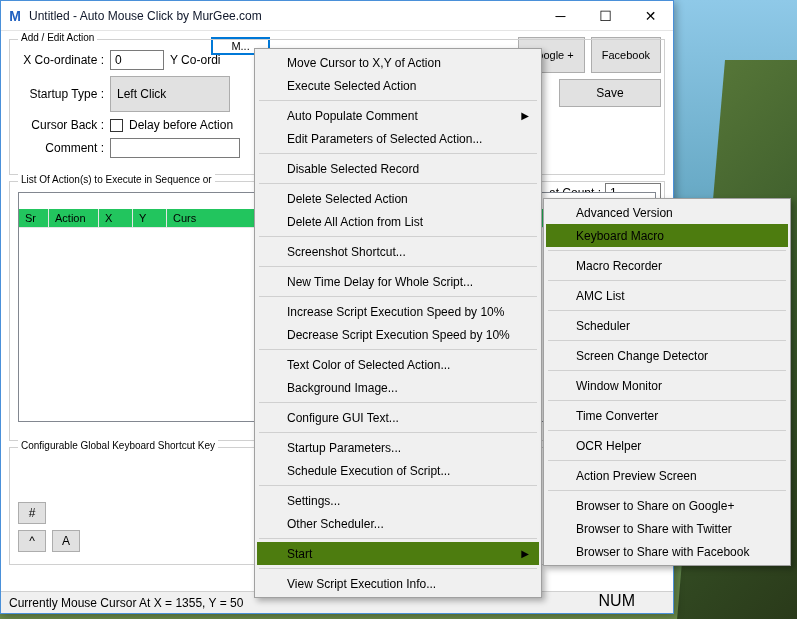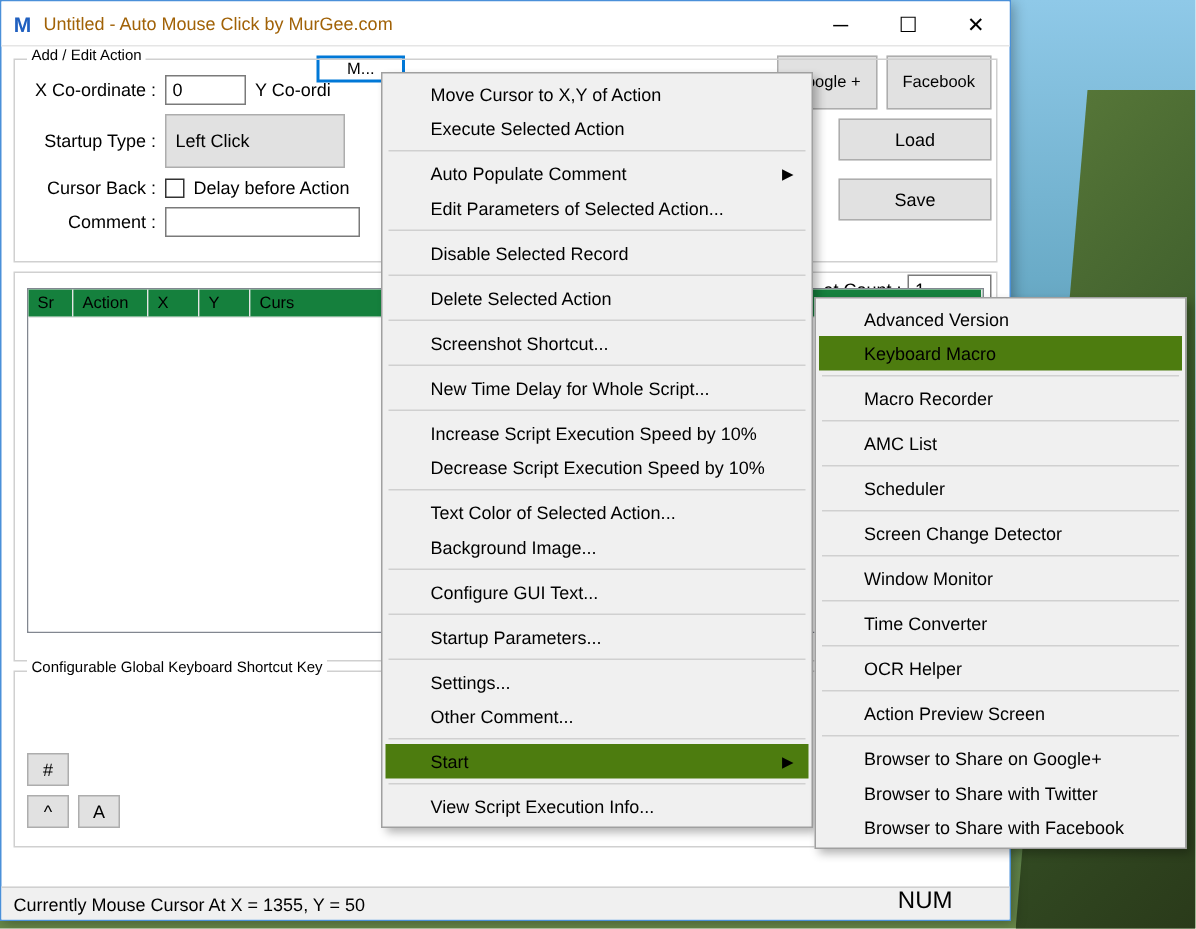--- a/index.html
+++ b/index.html
@@ -1,21 +1,21 @@
 <!DOCTYPE html>
 <html><head>
 <meta charset="utf-8">
 <style>
 * { box-sizing: border-box; margin: 0; padding: 0; font-family: "Segoe UI", Tahoma, sans-serif; font-size: 12px; }
 body { width: 797px; height: 619px; overflow: hidden; position: relative; background: linear-gradient(180deg, #8fc9e8 0%, #6aabc7 30%, #4d8294 50%, #3d6a48 70%, #6a8a4a 100%); }
 .desktop-hill { position: absolute; right: 0; top: 60px; width: 120px; height: 560px; background: linear-gradient(135deg, #5a7a3a 0%, #3a5a2a 50%, #2a3a1a 100%); clip-path: polygon(40% 0, 100% 0, 100% 100%, 0 100%); }
 .window { position: absolute; left: 0; top: 0; width: 674px; height: 614px; background: #fff; border: 1px solid #4a90d9; box-shadow: 2px 2px 8px rgba(0,0,0,.3); }
 .titlebar { height: 30px; background: #fff; display: flex; align-items: center; border-bottom: 1px solid #e5e5e5; }
 .titlebar-icon { width: 16px; height: 16px; margin: 0 6px; color: #2060c0; font-weight: bold; font-size: 14px; display: flex; align-items: center; justify-content: center; }
-.titlebar-text { flex: 1; color: #a16207; }
+.titlebar-text { flex: 1; color: #0f172a; }
 .titlebar-btns { display: flex; }
 .titlebar-btn { width: 45px; height: 29px; display: flex; align-items: center; justify-content: center; font-size: 14px; }
 .client { padding: 6px 8px 0 8px; position: relative; }
 .toplinks { position: absolute; top: 6px; right: 12px; display: flex; gap: 6px; }
 .toplink { border: 1px solid #adadad; background: #e1e1e1; padding: 17px 10px; height: 18px; font-size: 11px; display: flex; align-items: center; }
 .toplink.blue { border: 2px solid #0078d7; background: #fff; padding: 0 18px; }
 .gb { border: 1px solid #d0d0d0; margin-top: 2px; padding: 10px 8px 6px 8px; position: relative; }
 .gb-title { position: absolute; top: -8px; left: 8px; background: #fff; padding: 0 3px; font-size: 10px; }
 .row { display: flex; align-items: center; gap: 6px; margin-bottom: 6px; font-size: 11px; }
 .lbl { text-align: right; }
@@ -23,21 +23,21 @@
 .field { border: 1px solid #7a7a7a; background: #fff; height: 20px; padding: 0 4px; display: flex; align-items: center; }
 .combo { border: 1px solid #adadad; background: #e1e1e1; height: 22px; padding: 17px 6px; display: flex; align-items: center; width: 120px; }
 .chk { width: 13px; height: 13px; border: 1px solid #333; background: #fff; }
 .btn { border: 1px solid #adadad; background: #e1e1e1; height: 23px; padding: 0 16px; display: flex; align-items: center; justify-content: center; font-size: 12px; }
 .rightcol { position: absolute; right: 12px; top: 48px; width: 102px; display: flex; flex-direction: column; gap: 12px; }
 .rightcol .btn { width: 100%; height: 28px; }
 .repeat { position: absolute; right: 12px; top: 152px; display: flex; align-items: center; gap: 4px; font-size: 11px; }
 .gb2 { margin-top: 6px; }
 .table { border: 1px solid #828790; background: #fff; height: 230px; display: flex; flex-direction: column; }
 .thead { display: flex; background: #fff; border-bottom: 1px solid #e5e5e5; }
-.th { border-right: 1px solid #e5e5e5; padding: 3px 6px; font-size: 11px; background: #15803d; }
+.th { border-right: 1px solid #e5e5e5; padding: 3px 6px; font-size: 11px; background: #22c55e; margin-top: 16px; }
 .tbody { flex: 1; background: #fff; }
 .gb3 { margin-top: 6px; padding: 14px 8px 10px 8px; }
 .bottom-label { text-align: right; font-size: 11px; margin-bottom: 8px; padding-right: 4px; }
 .small-btn { border: 1px solid #adadad; background: #e1e1e1; width: 28px; height: 22px; display: flex; align-items: center; justify-content: center; }
 .statusbar { position: absolute; bottom: 0; left: 0; right: 0; height: 22px; border-top: 1px solid #d0d0d0; background: #f0f0f0; display: flex; align-items: center; padding: 0 8px; font-size: 11px; }
 .status-num { position: absolute; right: 38px; bottom: 3px; font-size: 16px; }
 
 .ctxmenu { position: absolute; background: #f0f0f0; border: 1px solid #a0a0a0; box-shadow: 3px 3px 6px rgba(0,0,0,.3); padding: 2px; z-index: 10; }
 .mitem { height: 23px; display: flex; align-items: center; padding: 0 28px 0 30px; font-size: 12px; white-space: nowrap; position: relative; }
 .mitem.bold { font-weight: normal; }
@@ -87,29 +87,29 @@
         <div class="chk"></div>
         <span>Delay before Action</span>
       </div>
       <div class="row">
         <span class="lbl w86">Comment :</span>
         <div class="field" style="width:130px"></div>
       </div>
     </div>
 
     <div class="rightcol">
-      <div class="btn">Load</div>
       <div class="btn">Save</div>
     </div>
     <div class="repeat">
       <span>at Count :</span>
       <div class="field" style="width:56px">1</div>
     </div>
 
     <div class="gb gb2" style="height:260px">
+      <div class="gb-title">List Of Action(s) to Execute in Sequence or</div>
       <div class="table">
         <div class="thead">
           <div class="th" style="width:30px">Sr</div>
           <div class="th" style="width:50px">Action</div>
           <div class="th" style="width:34px">X</div>
           <div class="th" style="width:34px">Y</div>
           <div class="th" style="flex:1">Curs</div>
         </div>
         <div class="tbody"></div>
       </div>
@@ -141,37 +141,39 @@
 <div class="ctxmenu menu1" id="menu1">
     <div class="mitem">Move Cursor to X,Y of Action</div>
     <div class="mitem">Execute Selected Action</div>
     <div class="msep"></div>
     <div class="mitem">Auto Populate Comment<span class="arrow">▶</span></div>
     <div class="mitem bold">Edit Parameters of Selected Action...</div>
     <div class="msep"></div>
     <div class="mitem">Disable Selected Record</div>
     <div class="msep"></div>
     <div class="mitem">Delete Selected Action</div>
+    <div class="mitem">Delete All Action from List</div>
     <div class="msep"></div>
     <div class="mitem">Screenshot Shortcut...</div>
     <div class="msep"></div>
     <div class="mitem">New Time Delay for Whole Script...</div>
     <div class="msep"></div>
     <div class="mitem">Increase Script Execution Speed by 10%</div>
     <div class="mitem">Decrease Script Execution Speed by 10%</div>
     <div class="msep"></div>
     <div class="mitem">Text Color of Selected Action...</div>
     <div class="mitem">Background Image...</div>
     <div class="msep"></div>
     <div class="mitem">Configure GUI Text...</div>
     <div class="msep"></div>
     <div class="mitem">Startup Parameters...</div>
+    <div class="mitem">Schedule Execution of Script...</div>
     <div class="msep"></div>
     <div class="mitem">Settings...</div>
-    <div class="mitem">Other Comment...</div>
+    <div class="mitem">Other Scheduler...</div>
     <div class="msep"></div>
     <div class="mitem hl">Start<span class="arrow">▶</span></div>
     <div class="msep"></div>
     <div class="mitem">View Script Execution Info...</div>
   </div>
 <div class="ctxmenu menu2" id="menu2">
     <div class="mitem">Advanced Version</div>
     <div class="mitem hl">Keyboard Macro</div>
     <div class="msep"></div>
     <div class="mitem">Macro Recorder</div>

